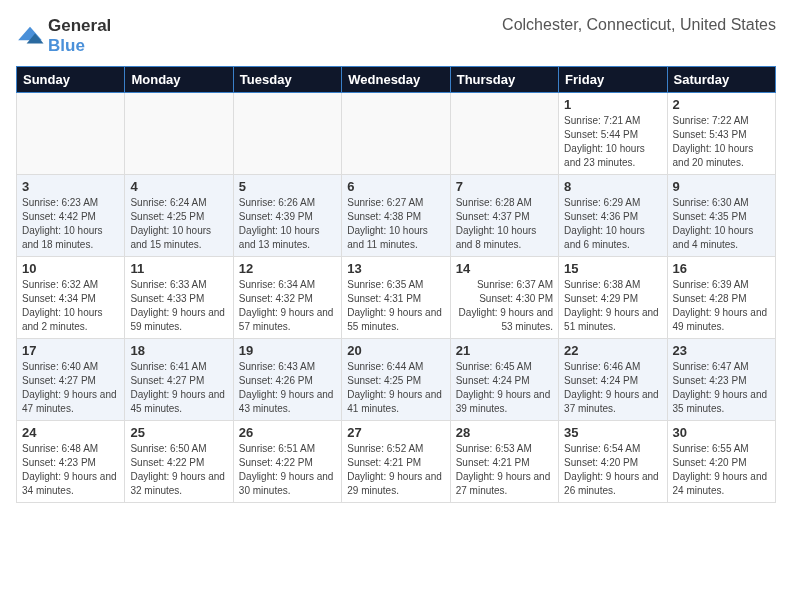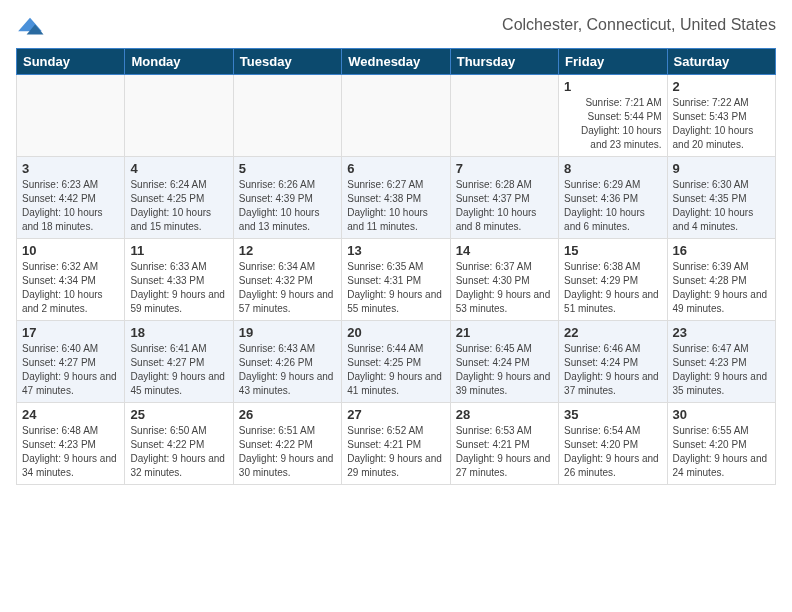--- a/index.html
+++ b/index.html
@@ -37,21 +37,21 @@
     }
     .location-title {
       font-size: 16px;
       color: #555;
     }
     .calendar {
       width: 100%;
       border-collapse: collapse;
     }
     .calendar th {
-      background: #0c4a6e;
+      background: #0f172a;
       color: #fff;
       font-size: 13px;
       font-weight: bold;
       padding: 5px 6px;
       text-align: left;
       border: 1px solid #3a80c9;
     }
     .calendar td {
       border: 1px solid #ddd;
       vertical-align: top;
@@ -82,20 +82,24 @@
   </style>
 </head>
 <body>
 
 <div class="header-area">
   <div class="logo">
     <svg class="logo-icon" width="32" height="26" viewBox="0 0 32 26">
       <polygon points="16,2 30,18 2,18" fill="#4a90d9"></polygon>
       <polygon points="22,10 32,22 12,22" fill="#2a6aa0"></polygon>
     </svg>
+    <div>
+      <span style="font-size:17px;font-weight:bold;color:#333;">General</span><br>
+      <span style="font-size:17px;font-weight:bold;color:#4a90d9;">Blue</span>
+    </div>
   </div>
   <div class="title-area">
     <div class="location-title">Colchester, Connecticut, United States</div>
   </div>
 </div>
 
 <table class="calendar">
   <thead>
     <tr>
     <th>Sunday</th>
@@ -109,21 +113,21 @@
   </thead>
   <tbody id="calendar-body">
   <tr>
         <td class="empty"></td>
         <td class="empty"></td>
         <td class="empty"></td>
         <td class="empty"></td>
         <td class="empty"></td>
         <td>
           <span class="day-number">1</span>
-          <div class="day-info" style="white-space: pre-line; text-align: right;">Sunrise: 7:21 AM
+          <div class="day-info" style="white-space: pre-line;">Sunrise: 7:21 AM
 Sunset: 5:44 PM
 Daylight: 10 hours and 23 minutes.</div>
         </td>
         <td>
           <span class="day-number">2</span>
           <div class="day-info" style="white-space: pre-line;">Sunrise: 7:22 AM
 Sunset: 5:43 PM
 Daylight: 10 hours and 20 minutes.</div>
         </td>
       </tr>
@@ -191,21 +195,21 @@
 Daylight: 9 hours and 57 minutes.</div>
         </td>
         <td>
           <span class="day-number">13</span>
           <div class="day-info" style="white-space: pre-line;">Sunrise: 6:35 AM
 Sunset: 4:31 PM
 Daylight: 9 hours and 55 minutes.</div>
         </td>
         <td>
           <span class="day-number">14</span>
-          <div class="day-info" style="white-space: pre-line;">Sunrise: 6:37 AM
+          <div class="day-info" style="white-space: pre-line; text-align: right;">Sunrise: 6:37 AM
 Sunset: 4:30 PM
 Daylight: 9 hours and 53 minutes.</div>
         </td>
         <td>
           <span class="day-number">15</span>
           <div class="day-info" style="white-space: pre-line;">Sunrise: 6:38 AM
 Sunset: 4:29 PM
 Daylight: 9 hours and 51 minutes.</div>
         </td>
         <td>

